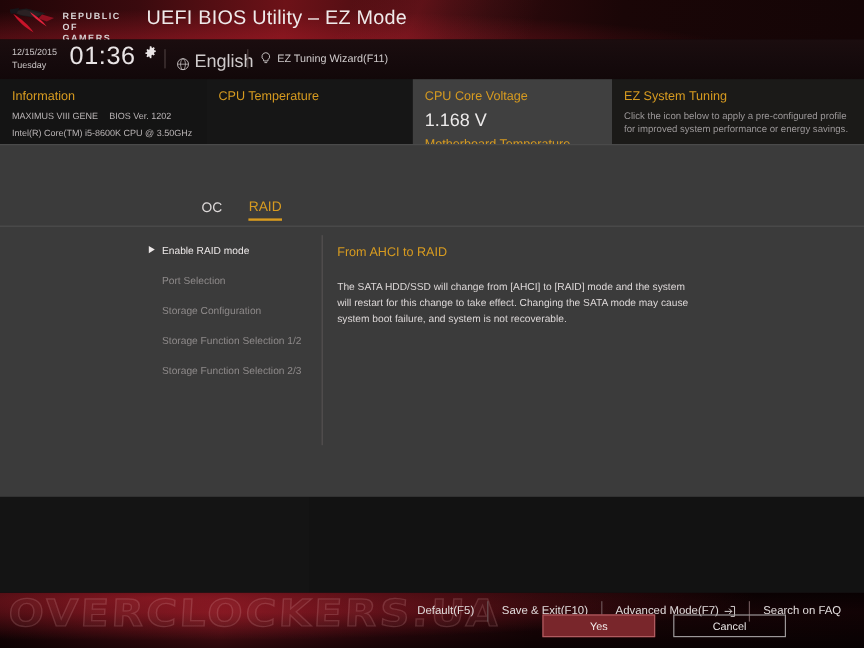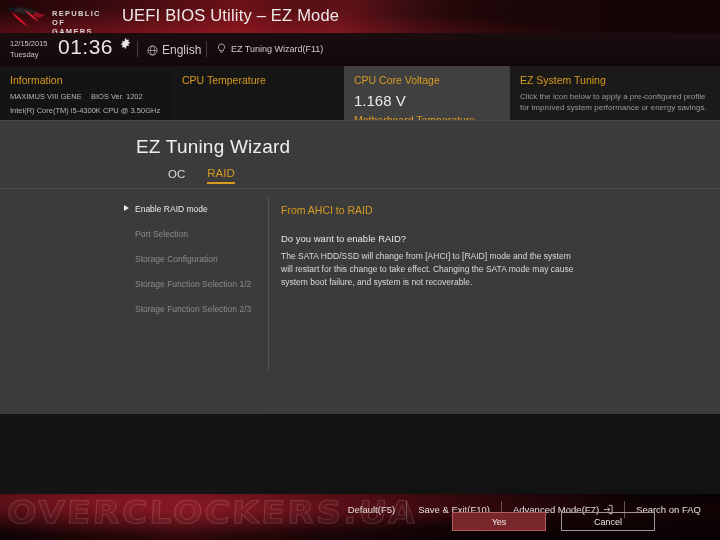--- a/index.html
+++ b/index.html
@@ -60,21 +60,21 @@
     position: absolute; left: 120px; top: 5px; color: #e9e4e5;
     font-size: 11px;
   }
   .sep-v {
     position: absolute; top: 8px; width: 1px; height: 16px;
     background: #4a3c3d;
   }
   #lang-item {
     position: absolute; left: 147px; top: 10px;
     display: flex; align-items: center; gap: 4px;
-    font-size: 12px; color: #cfcacb;
+    font-size: 15px; color: #cfcacb;
   }
   #wizard-item {
     position: absolute; left: 216px; top: 10px;
     display: flex; align-items: center; gap: 4px;
     font-size: 9px; color: #cfcacb;
   }
   .tiny-icon { width: 11px; height: 11px; display: inline-block; }
 
   
   #info-strip {
@@ -286,21 +286,21 @@
       </span>
       <span>EZ Tuning Wizard(F11)</span>
     </div>
   </div>
 
   <div id="info-strip">
     <div class="panel" id="panel-info">
       <div class="panel-title">Information</div>
       <div class="panel-line" style="top:26px;">MAXIMUS VIII GENE</div>
       <div class="panel-line" style="top:26px; left:91px;">BIOS Ver. 1202</div>
-      <div class="panel-line" style="top:40px;">Intel(R) Core(TM) i5-4300K CPU @ 3.50GHz</div>
+      <div class="panel-line" style="top:40px;">Intel(R) Core(TM) i5-8600K CPU @ 3.50GHz</div>
     </div>
     <div class="panel" id="panel-temp">
       <div class="panel-title">CPU Temperature</div>
       <div class="panel-line" style="top:28px;"></div>
     </div>
     <div class="panel" id="panel-volt">
       <div class="panel-title">CPU Core Voltage</div>
       <div id="volt-value">1.168 V</div>
       <div id="volt-sub">Motherboard Temperature</div>
     </div>
@@ -436,21 +436,20 @@
       </span>
     </div>
     <div class="footer-div"></div>
     <div class="footer-item">
       <span>Search on FAQ</span>
     </div>
   </div>
 
   <div id="overlay">
     <div id="ov-topline"></div>
-    <div id="ov-title">EZ Tuning Wizard</div>
 
     <div id="ov-tabs">
       <div class="ov-tab">OC</div>
       <div class="ov-tab active">RAID</div>
     </div>
     <div id="ov-hr"></div>
 
     <div id="steps">
       <div class="step active">
         <span class="caret"></span>
@@ -467,21 +466,20 @@
       </div>
       <div class="step">
         <span>Storage Function Selection 2/3</span>
       </div>
     </div>
 
     <div id="ov-vdiv"></div>
 
     <div id="ov-body">
       <div id="ov-body-title">From AHCI to RAID</div>
-      <div id="ov-q">Do you want to enable RAID?</div>
       <div id="ov-note">The SATA HDD/SSD will change from [AHCI] to [RAID] mode and the system will restart for this change to take effect. Changing the SATA mode may cause system boot failure, and system is not recoverable.</div>
     </div>
 
     <div id="ov-buttons">
       <div class="ov-btn" id="btn-yes">
         <span>Yes</span>
       </div>
       <div class="ov-btn" id="btn-cancel">
         <span>Cancel</span>
       </div>

